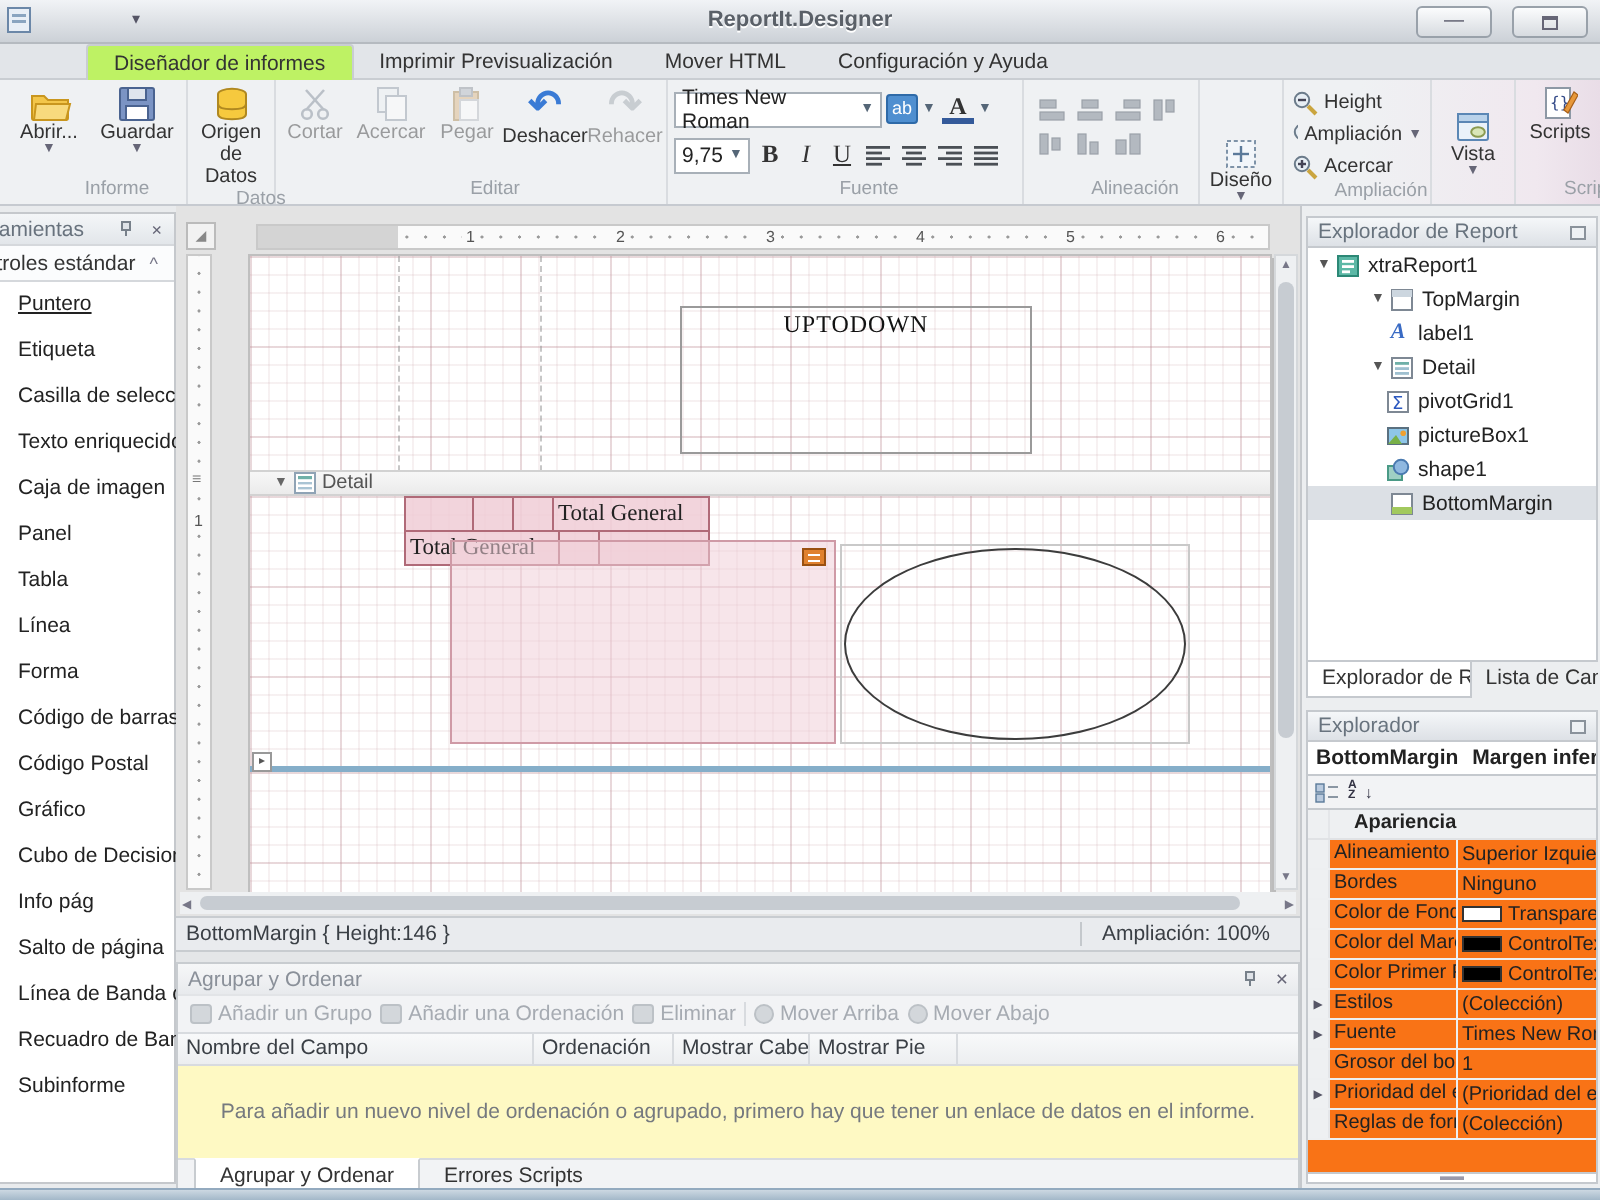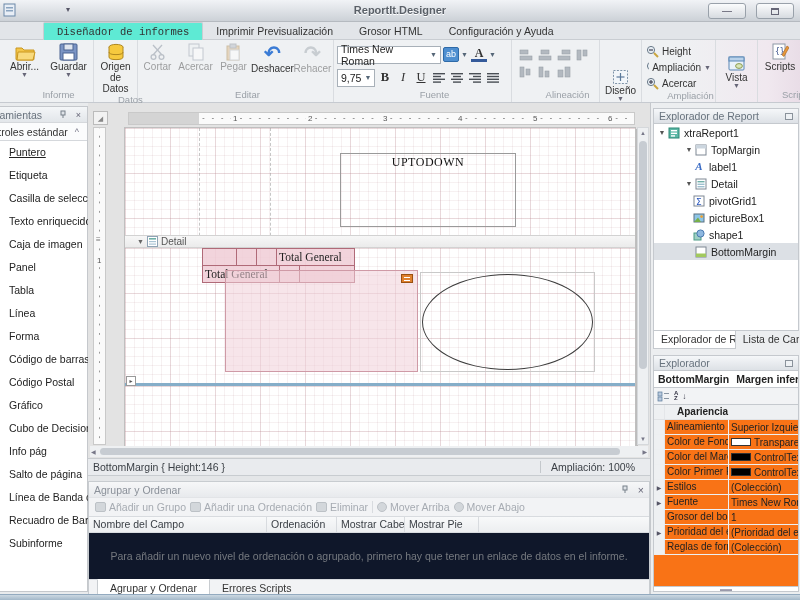--- a/index.html
+++ b/index.html
@@ -18,22 +18,22 @@
     border-radius:3px; background:linear-gradient(#fbfcfd,#d7dbe0); text-align:center;
     font-size:10px; color:#556; line-height:13px; }
   #btn-min { right:54px; }
   #btn-max { right:6px; }
   .maxglyph { display:inline-block; width:8px; height:7px; border:1px solid #667; margin-top:4px; border-top-width:2px; }
 
   
   .tabsrow { position:absolute; top:22px; left:0; right:0; height:18px; background:#e2e5e9;
     border-bottom:1px solid #c9cdd2; display:flex; padding-left:43px; }
   .rtab { padding:3px 13px 0; font-size:10.5px; color:#333; white-space:nowrap; }
-  .rtab.active { background:#5eead4; border:1px solid #c9cdd2; border-bottom:none;
-    border-radius:2px 2px 0 0; margin-bottom:-1px;font-family:Liberation Mono, monospace; }
+  .rtab.active { background:#bef264; border:1px solid #c9cdd2; border-bottom:none;
+    border-radius:2px 2px 0 0; margin-bottom:-1px; }
 
   
   .ribbon { position:absolute; top:40px; left:0; right:0; height:63px; display:flex;
     background:linear-gradient(90deg,#eff1f3 0%,#eff1f3 85%,#f0e8ef 96%,#e9dde7 100%);
     border-bottom:1px solid #c6cad0; }
   .rgroup { display:flex; flex-direction:column; border-right:1px solid #d9dce0; padding-top:1px; flex:none; }
   .gc { flex:1; display:flex; align-items:flex-start; justify-content:center; }
   .gl { height:13px; text-align:center; font-size:9.5px; color:#9aa0a7; line-height:12px; white-space:nowrap;margin-left:24px; }
   .bigbtn { width:44px; display:flex; flex-direction:column; align-items:center; padding-top:2px;
     font-size:10px; color:#333; line-height:11px; text-align:center; }
@@ -160,21 +160,21 @@
   .gp-title .spacer { margin-left:auto; }
   .gp-toolbar { height:20px; display:flex; align-items:center; gap:4px; padding:0 6px;
     border-top:1px solid #e2e4e7; border-bottom:1px solid #d8dbdf; color:#a6abb2; font-size:10.5px; }
   .gp-btn { display:flex; align-items:center; gap:3px; white-space:nowrap; }
   .gp-ico { width:11px; height:10px; background:#d3d7db; border:1px solid #bcc1c6; border-radius:2px; }
   .gp-ico.round { border-radius:50%; width:10px; }
   .gp-sep { width:1px; height:12px; background:#d8dbdf; }
   .gp-cols { height:16px; display:flex; background:linear-gradient(#f8f9fa,#eceef0);
     border-bottom:1px solid #d8dbdf; font-size:10.5px; color:#3a3f45; }
   .gp-col { padding:1px 4px; border-right:1px solid #d8dbdf; white-space:nowrap; overflow:hidden; }
-  .gp-body { height:46px; display:flex; align-items:center; justify-content:center; background:#0f172a;
+  .gp-body { height:46px; display:flex; align-items:center; justify-content:center; background:#fef9c3;
     color:#75797f; font-size:10.5px; text-align:center; padding:0 20px; }
   .gp-tabs { height:18px; display:flex; padding-left:8px; background:#f2f3f5; border-top:1px solid #d8dbdf; }
   .gp-tab { padding:2px 12px 0; font-size:10.5px; color:#333; }
   .gp-tab.active { background:#fff; border:1px solid #c8ccd0; border-top:1px solid #fff; margin-top:-1px; }
 
   
   .rc { position:absolute; left:650px; top:0; width:150px; height:497px; background:#eceef0;
     border-left:1px solid #c5c8cc; }
   .panel-h { height:16px; display:flex; align-items:center; padding:0 5px;
     background:linear-gradient(#f5f7f9,#dde1e6); border:1px solid #c5c9ce; color:#68737e;
@@ -230,21 +230,21 @@
   </span>
   <span class="tb-qat-arrow">▾</span>
   <div class="tb-title">ReportIt.Designer</div>
   <div class="winbtn" id="btn-min">—</div>
   <div class="winbtn" id="btn-max"><span class="maxglyph"></span></div>
 </div>
 
 <div class="tabsrow">
   <div class="rtab active">Diseñador de informes</div>
   <div class="rtab">Imprimir Previsualización</div>
-  <div class="rtab">Grosor HTML</div>
+  <div class="rtab">Mover HTML</div>
   <div class="rtab">Configuración y Ayuda</div>
 </div>
 
 <div class="ribbon">
 
   <div class="rgroup" style="width:94px">
     <div class="gc">
       <div class="bigbtn">
         <svg width="22" height="18">
               <path d="M2 5 L8 5 L10 7 L20 7 L20 16 Q20 17 19 17 L3 17 Q2 17 2 16 Z" fill="#f3c64a" stroke="#c9961e"></path>
@@ -820,20 +820,25 @@
           <div class="gut"></div>
               <div class="cl">Apariencia</div>
         </div>
         <div class="prow">
           <div class="gut"></div>
           <div class="pname">Alineamiento de</div>
           <div class="pval">Superior Izquierdo</div>
         </div>
         <div class="prow">
           <div class="gut"></div>
+          <div class="pname">Bordes</div>
+          <div class="pval">Ninguno</div>
+        </div>
+        <div class="prow">
+          <div class="gut"></div>
           <div class="pname">Color de Fondo</div>
           <div class="pval">
                 <span class="swatch" style="background-color: rgb(255, 255, 255);"></span>
                 <span>Transparent</span>
               </div>
         </div>
         <div class="prow">
           <div class="gut"></div>
           <div class="pname">Color del Marco</div>
           <div class="pval">

